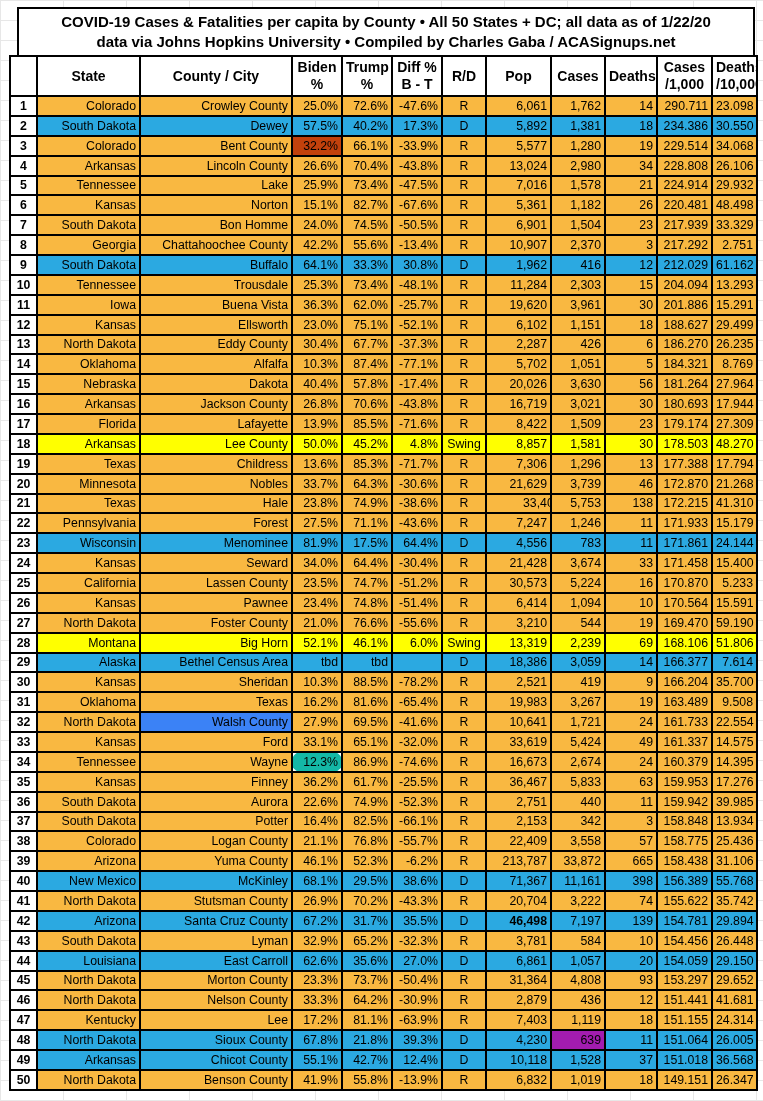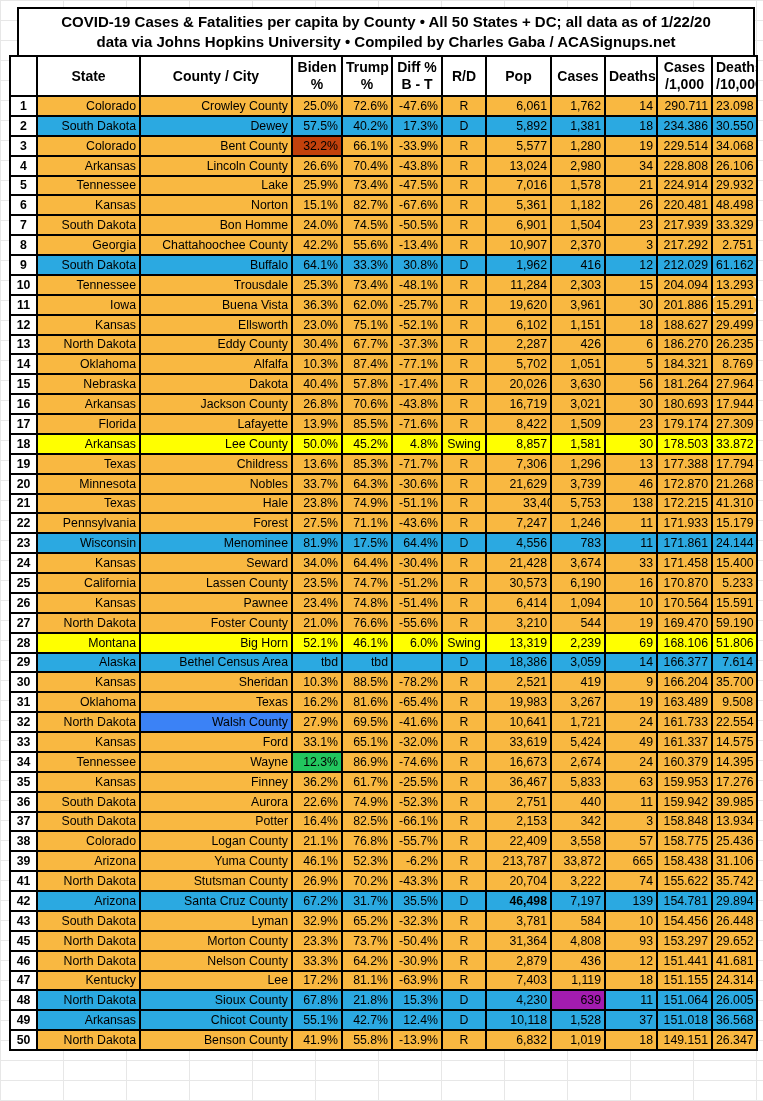--- a/index.html
+++ b/index.html
@@ -277,21 +277,21 @@
         <td class="right" style="background: rgb(249, 184, 65);">Iowa</td>
         <td class="right" style="background: rgb(249, 184, 65);">Buena Vista</td>
         <td class="right" style="background: rgb(249, 184, 65);">36.3%</td>
         <td class="right" style="background: rgb(249, 184, 65);">62.0%</td>
         <td class="right" style="background: rgb(249, 184, 65);">-25.7%</td>
         <td class="center" style="background: rgb(249, 184, 65);">R</td>
         <td class="right" style="background: rgb(249, 184, 65);">19,620</td>
         <td class="right" style="background: rgb(249, 184, 65);">3,961</td>
         <td class="right" style="background: rgb(249, 184, 65);">30</td>
         <td class="right" style="background: rgb(249, 184, 65);">201.886</td>
-        <td class="right" style="background: rgb(249, 184, 65); border-radius: 8px;">15.291</td>
+        <td class="right" style="background: rgb(249, 184, 65);">15.291</td>
       </tr>
       <tr>
         <td class="rank">12</td>
         <td class="right" style="background: rgb(249, 184, 65);">Kansas</td>
         <td class="right" style="background: rgb(249, 184, 65);">Ellsworth</td>
         <td class="right" style="background: rgb(249, 184, 65);">23.0%</td>
         <td class="right" style="background: rgb(249, 184, 65);">75.1%</td>
         <td class="right" style="background: rgb(249, 184, 65);">-52.1%</td>
         <td class="center" style="background: rgb(249, 184, 65);">R</td>
         <td class="right" style="background: rgb(249, 184, 65);">6,102</td>
@@ -375,21 +375,21 @@
         <td class="right" style="background: rgb(255, 255, 0);">Arkansas</td>
         <td class="right" style="background: rgb(255, 255, 0);">Lee County</td>
         <td class="right" style="background: rgb(255, 255, 0);">50.0%</td>
         <td class="right" style="background: rgb(255, 255, 0);">45.2%</td>
         <td class="right" style="background: rgb(255, 255, 0);">4.8%</td>
         <td class="center" style="background: rgb(255, 255, 0);">Swing</td>
         <td class="right" style="background: rgb(255, 255, 0);">8,857</td>
         <td class="right" style="background: rgb(255, 255, 0);">1,581</td>
         <td class="right" style="background: rgb(255, 255, 0);">30</td>
         <td class="right" style="background: rgb(255, 255, 0);">178.503</td>
-        <td class="right" style="background: rgb(255, 255, 0);">33.872</td>
+        <td class="right" style="background: rgb(255, 255, 0);">48.270</td>
       </tr>
       <tr>
         <td class="rank">19</td>
         <td class="right" style="background: rgb(249, 184, 65);">Texas</td>
         <td class="right" style="background: rgb(249, 184, 65);">Childress</td>
         <td class="right" style="background: rgb(249, 184, 65);">13.6%</td>
         <td class="right" style="background: rgb(249, 184, 65);">85.3%</td>
         <td class="right" style="background: rgb(249, 184, 65);">-71.7%</td>
         <td class="center" style="background: rgb(249, 184, 65);">R</td>
         <td class="right" style="background: rgb(249, 184, 65);">7,306</td>
@@ -411,21 +411,21 @@
         <td class="right" style="background: rgb(249, 184, 65);">46</td>
         <td class="right" style="background: rgb(249, 184, 65);">172.870</td>
         <td class="right" style="background: rgb(249, 184, 65);">21.268</td>
       </tr>
       <tr>
         <td class="rank">21</td>
         <td class="right" style="background: rgb(249, 184, 65);">Texas</td>
         <td class="right" style="background: rgb(249, 184, 65);">Hale</td>
         <td class="right" style="background: rgb(249, 184, 65);">23.8%</td>
         <td class="right" style="background: rgb(249, 184, 65);">74.9%</td>
-        <td class="right" style="background: rgb(249, 184, 65);">-51.1%</td>
+        <td class="right" style="background: rgb(249, 184, 65);">-38.6%</td>
         <td class="center" style="background: rgb(249, 184, 65);">R</td>
         <td class="right" style="background: rgb(249, 184, 65); padding-left: 36px;">33,406</td>
         <td class="right" style="background: rgb(249, 184, 65);">5,753</td>
         <td class="right" style="background: rgb(249, 184, 65);">138</td>
         <td class="right" style="background: rgb(249, 184, 65);">172.215</td>
         <td class="right" style="background: rgb(249, 184, 65);">41.310</td>
       </tr>
       <tr>
         <td class="rank">22</td>
         <td class="right" style="background: rgb(249, 184, 65);">Pennsylvania</td>
@@ -470,21 +470,21 @@
       </tr>
       <tr>
         <td class="rank">25</td>
         <td class="right" style="background: rgb(249, 184, 65);">California</td>
         <td class="right" style="background: rgb(249, 184, 65);">Lassen County</td>
         <td class="right" style="background: rgb(249, 184, 65);">23.5%</td>
         <td class="right" style="background: rgb(249, 184, 65);">74.7%</td>
         <td class="right" style="background: rgb(249, 184, 65);">-51.2%</td>
         <td class="center" style="background: rgb(249, 184, 65);">R</td>
         <td class="right" style="background: rgb(249, 184, 65);">30,573</td>
-        <td class="right" style="background: rgb(249, 184, 65);">6,190</td>
+        <td class="right" style="background: rgb(249, 184, 65);">5,224</td>
         <td class="right" style="background: rgb(249, 184, 65);">16</td>
         <td class="right" style="background: rgb(249, 184, 65);">170.870</td>
         <td class="right" style="background: rgb(249, 184, 65);">5.233</td>
       </tr>
       <tr>
         <td class="rank">26</td>
         <td class="right" style="background: rgb(249, 184, 65);">Kansas</td>
         <td class="right" style="background: rgb(249, 184, 65);">Pawnee</td>
         <td class="right" style="background: rgb(249, 184, 65);">23.4%</td>
         <td class="right" style="background: rgb(249, 184, 65);">74.8%</td>
@@ -591,21 +591,21 @@
         <td class="right" style="background: rgb(249, 184, 65);">33,619</td>
         <td class="right" style="background: rgb(249, 184, 65);">5,424</td>
         <td class="right" style="background: rgb(249, 184, 65);">49</td>
         <td class="right" style="background: rgb(249, 184, 65);">161.337</td>
         <td class="right" style="background: rgb(249, 184, 65);">14.575</td>
       </tr>
       <tr>
         <td class="rank">34</td>
         <td class="right" style="background: rgb(249, 184, 65);">Tennessee</td>
         <td class="right" style="background: rgb(249, 184, 65);">Wayne</td>
-        <td class="right" style="background: #22c55e;">12.3%</td>
+        <td class="right" style="background: #14b8a6; border-radius: 9px;">12.3%</td>
         <td class="right" style="background: rgb(249, 184, 65);">86.9%</td>
         <td class="right" style="background: rgb(249, 184, 65);">-74.6%</td>
         <td class="center" style="background: rgb(249, 184, 65);">R</td>
         <td class="right" style="background: rgb(249, 184, 65);">16,673</td>
         <td class="right" style="background: rgb(249, 184, 65);">2,674</td>
         <td class="right" style="background: rgb(249, 184, 65);">24</td>
         <td class="right" style="background: rgb(249, 184, 65);">160.379</td>
         <td class="right" style="background: rgb(249, 184, 65);">14.395</td>
       </tr>
       <tr>
@@ -670,20 +670,34 @@
         <td class="right" style="background: rgb(249, 184, 65);">Yuma County</td>
         <td class="right" style="background: rgb(249, 184, 65);">46.1%</td>
         <td class="right" style="background: rgb(249, 184, 65);">52.3%</td>
         <td class="right" style="background: rgb(249, 184, 65);">-6.2%</td>
         <td class="center" style="background: rgb(249, 184, 65);">R</td>
         <td class="right" style="background: rgb(249, 184, 65);">213,787</td>
         <td class="right" style="background: rgb(249, 184, 65);">33,872</td>
         <td class="right" style="background: rgb(249, 184, 65);">665</td>
         <td class="right" style="background: rgb(249, 184, 65);">158.438</td>
         <td class="right" style="background: rgb(249, 184, 65);">31.106</td>
+      </tr>
+      <tr>
+        <td class="rank">40</td>
+        <td class="right" style="background: rgb(43, 169, 225);">New Mexico</td>
+        <td class="right" style="background: rgb(43, 169, 225);">McKinley</td>
+        <td class="right" style="background: rgb(43, 169, 225);">68.1%</td>
+        <td class="right" style="background: rgb(43, 169, 225);">29.5%</td>
+        <td class="right" style="background: rgb(43, 169, 225);">38.6%</td>
+        <td class="center" style="background: rgb(43, 169, 225);">D</td>
+        <td class="right" style="background: rgb(43, 169, 225);">71,367</td>
+        <td class="right" style="background: rgb(43, 169, 225);">11,161</td>
+        <td class="right" style="background: rgb(43, 169, 225);">398</td>
+        <td class="right" style="background: rgb(43, 169, 225);">156.389</td>
+        <td class="right" style="background: rgb(43, 169, 225);">55.768</td>
       </tr>
       <tr>
         <td class="rank">41</td>
         <td class="right" style="background: rgb(249, 184, 65);">North Dakota</td>
         <td class="right" style="background: rgb(249, 184, 65);">Stutsman County</td>
         <td class="right" style="background: rgb(249, 184, 65);">26.9%</td>
         <td class="right" style="background: rgb(249, 184, 65);">70.2%</td>
         <td class="right" style="background: rgb(249, 184, 65);">-43.3%</td>
         <td class="center" style="background: rgb(249, 184, 65);">R</td>
         <td class="right" style="background: rgb(249, 184, 65);">20,704</td>
@@ -714,20 +728,34 @@
         <td class="right" style="background: rgb(249, 184, 65);">65.2%</td>
         <td class="right" style="background: rgb(249, 184, 65);">-32.3%</td>
         <td class="center" style="background: rgb(249, 184, 65);">R</td>
         <td class="right" style="background: rgb(249, 184, 65);">3,781</td>
         <td class="right" style="background: rgb(249, 184, 65);">584</td>
         <td class="right" style="background: rgb(249, 184, 65);">10</td>
         <td class="right" style="background: rgb(249, 184, 65);">154.456</td>
         <td class="right" style="background: rgb(249, 184, 65);">26.448</td>
       </tr>
       <tr>
+        <td class="rank">44</td>
+        <td class="right" style="background: rgb(43, 169, 225);">Louisiana</td>
+        <td class="right" style="background: rgb(43, 169, 225);">East Carroll</td>
+        <td class="right" style="background: rgb(43, 169, 225);">62.6%</td>
+        <td class="right" style="background: rgb(43, 169, 225);">35.6%</td>
+        <td class="right" style="background: rgb(43, 169, 225);">27.0%</td>
+        <td class="center" style="background: rgb(43, 169, 225);">D</td>
+        <td class="right" style="background: rgb(43, 169, 225);">6,861</td>
+        <td class="right" style="background: rgb(43, 169, 225);">1,057</td>
+        <td class="right" style="background: rgb(43, 169, 225);">20</td>
+        <td class="right" style="background: rgb(43, 169, 225);">154.059</td>
+        <td class="right" style="background: rgb(43, 169, 225);">29.150</td>
+      </tr>
+      <tr>
         <td class="rank">45</td>
         <td class="right" style="background: rgb(249, 184, 65);">North Dakota</td>
         <td class="right" style="background: rgb(249, 184, 65);">Morton County</td>
         <td class="right" style="background: rgb(249, 184, 65);">23.3%</td>
         <td class="right" style="background: rgb(249, 184, 65);">73.7%</td>
         <td class="right" style="background: rgb(249, 184, 65);">-50.4%</td>
         <td class="center" style="background: rgb(249, 184, 65);">R</td>
         <td class="right" style="background: rgb(249, 184, 65);">31,364</td>
         <td class="right" style="background: rgb(249, 184, 65);">4,808</td>
         <td class="right" style="background: rgb(249, 184, 65);">93</td>
@@ -761,21 +789,21 @@
         <td class="right" style="background: rgb(249, 184, 65);">18</td>
         <td class="right" style="background: rgb(249, 184, 65);">151.155</td>
         <td class="right" style="background: rgb(249, 184, 65);">24.314</td>
       </tr>
       <tr>
         <td class="rank">48</td>
         <td class="right" style="background: rgb(43, 169, 225);">North Dakota</td>
         <td class="right" style="background: rgb(43, 169, 225);">Sioux County</td>
         <td class="right" style="background: rgb(43, 169, 225);">67.8%</td>
         <td class="right" style="background: rgb(43, 169, 225);">21.8%</td>
-        <td class="right" style="background: rgb(43, 169, 225);">15.3%</td>
+        <td class="right" style="background: rgb(43, 169, 225);">39.3%</td>
         <td class="center" style="background: rgb(43, 169, 225);">D</td>
         <td class="right" style="background: rgb(43, 169, 225);">4,230</td>
         <td class="right" style="background: #a21caf;">639</td>
         <td class="right" style="background: rgb(43, 169, 225);">11</td>
         <td class="right" style="background: rgb(43, 169, 225);">151.064</td>
         <td class="right" style="background: rgb(43, 169, 225);">26.005</td>
       </tr>
       <tr>
         <td class="rank">49</td>
         <td class="right" style="background: rgb(43, 169, 225);">Arkansas</td>

